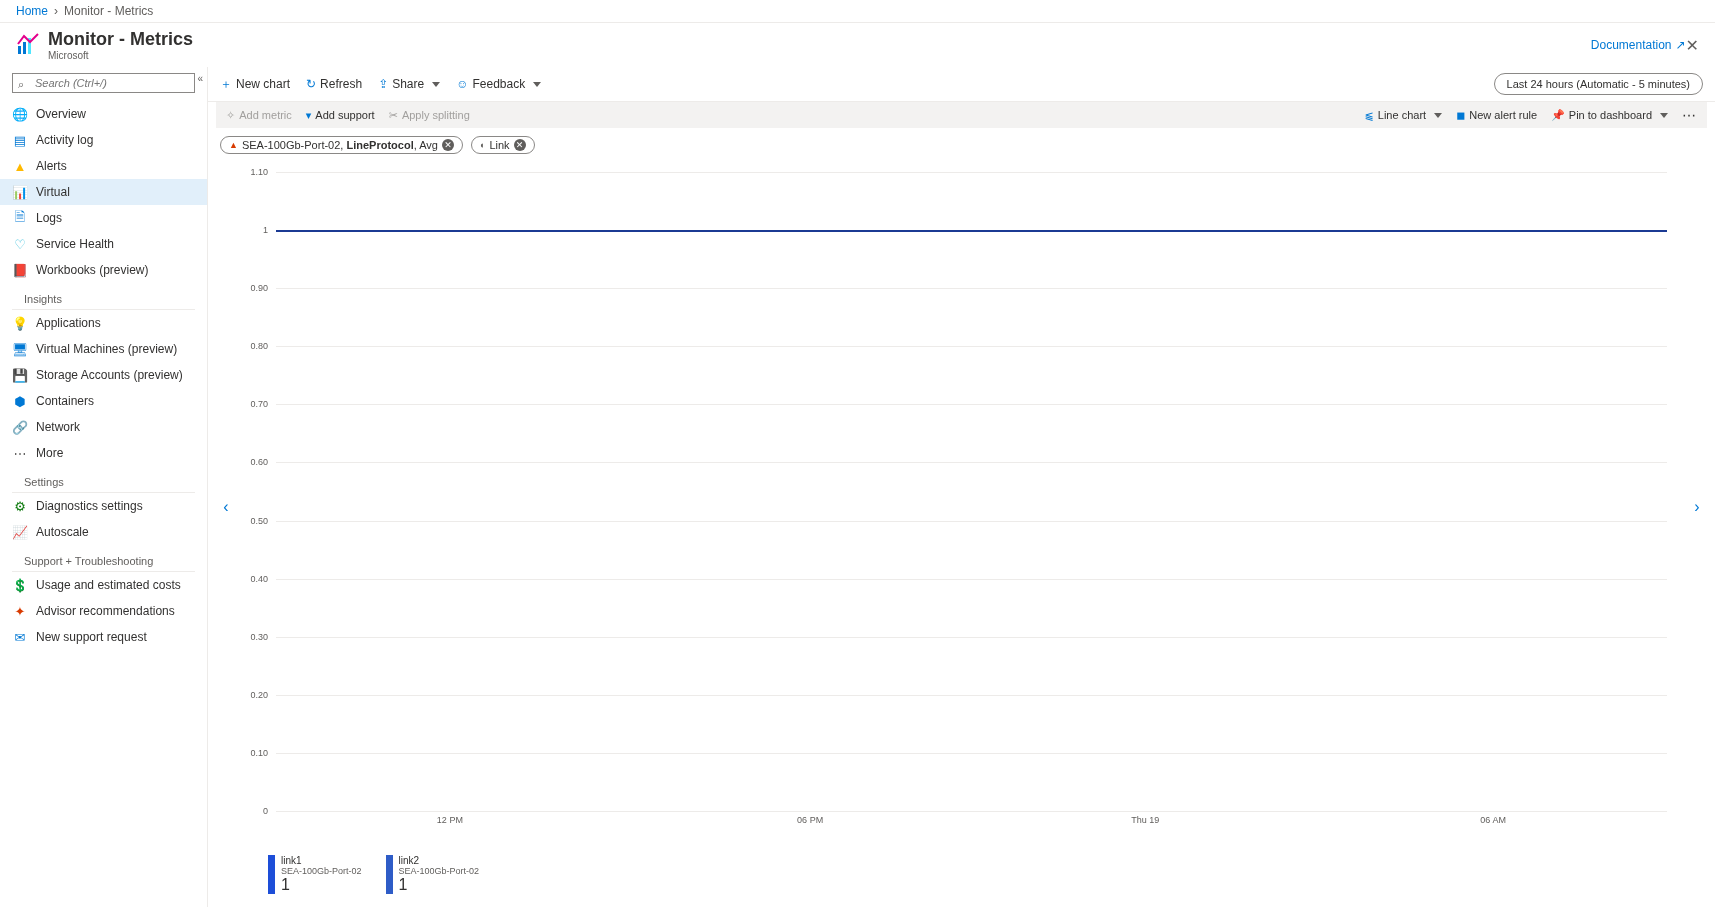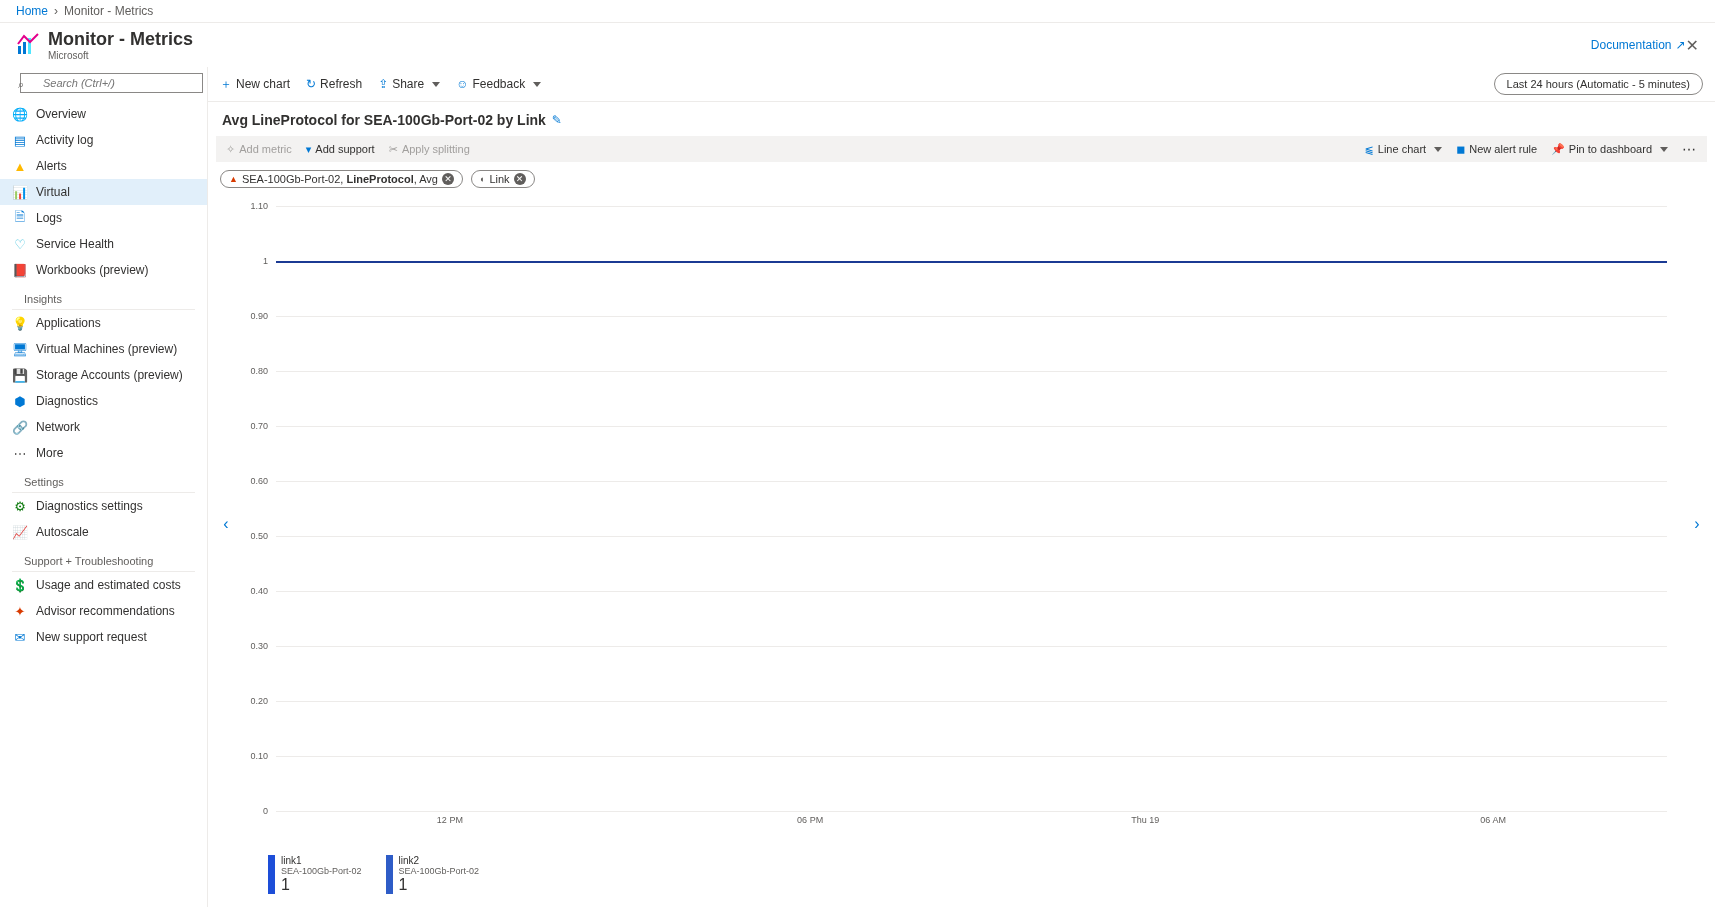--- a/index.html
+++ b/index.html
@@ -16,21 +16,21 @@
 .header-title { font-size: 18px; font-weight: 600; }
 .header-sub { font-size: 10px; color: #605e5c; }
 .header-right { margin-left: auto; display: flex; align-items: center; }
 .doc-link { font-size: 12px; display: flex; align-items: center; gap: 4px; }
 .close-x { font-size: 16px; cursor: pointer; color: #605e5c; }
 
 .main-layout { display: flex; height: calc(100vh - 60px); }
 
 .sidebar { width: 208px; border-right: 1px solid #edebe9; padding: 6px 0; overflow-y: auto; flex-shrink: 0; position: relative; }
 .search-wrap { padding: 0 12px 8px 12px; position: relative; }
-.search-input { width: 100%; padding: 3px 24px 3px 22px; border: 1px solid #8a8886; font-size: 11px; font-style: italic; color: #605e5c; margin-left: 8px; }
+.search-input { width: 100%; padding: 3px 24px 3px 22px; border: 1px solid #8a8886; font-size: 11px; font-style: italic; color: #605e5c; }
 .search-icon-pos { position: absolute; left: 18px; top: 5px; font-size: 11px; color: #605e5c; }
 .collapse-caret { position: absolute; right: 4px; top: 6px; font-size: 10px; color: #605e5c; cursor: pointer; }
 
 .nav-item { display: flex; align-items: center; gap: 8px; padding: 5px 12px; font-size: 12px; cursor: pointer; color: #323130; }
 .nav-item.active { background: #e1effa; }
 .nav-icon { width: 16px; height: 16px; display: inline-flex; align-items: center; justify-content: center; font-size: 13px; }
 .nav-section { font-size: 11px; color: #605e5c; padding: 10px 12px 4px 12px; border-bottom: 1px solid #edebe9; margin: 0 12px; }
 
 .content { flex: 1; display: flex; flex-direction: column; overflow: hidden; }
 
@@ -156,21 +156,21 @@
     <div class="nav-item">
         <span class="nav-icon" style="color:#0078d4">🖥</span>
         <span>Virtual Machines (preview)</span>
       </div>
     <div class="nav-item">
         <span class="nav-icon" style="color:#107c10">💾</span>
         <span>Storage Accounts (preview)</span>
       </div>
     <div class="nav-item">
         <span class="nav-icon" style="color:#0078d4">⬢</span>
-        <span>Diagnostics</span>
+        <span>Containers</span>
       </div>
     <div class="nav-item">
         <span class="nav-icon" style="color:#605e5c">🔗</span>
         <span>Network</span>
       </div>
     <div class="nav-item">
         <span class="nav-icon">⋯</span>
         <span>More</span>
       </div>
 
@@ -213,24 +213,20 @@
           <span class="icn">⇪</span>
           <span>Share</span>
         </div>
       <div class="toolbar-btn chev">
           <span class="icn">☺</span>
           <span>Feedback</span>
         </div>
       <div class="time-range">Last 24 hours (Automatic - 5 minutes)</div>
     </div>
 
-    <div class="chart-title-row">
-      <span class="chart-title">Avg LineProtocol for SEA-100Gb-Port-02 by Link</span>
-      <span class="edit-pencil">✎</span>
-    </div>
 
     <div class="chart-toolbar">
       <div class="ct-btn disabled">
           <span class="icn">✧</span>
           <span>Add metric</span>
         </div>
       <div class="ct-btn">
           <span class="icn">▾</span>
           <span>Add support</span>
         </div>

